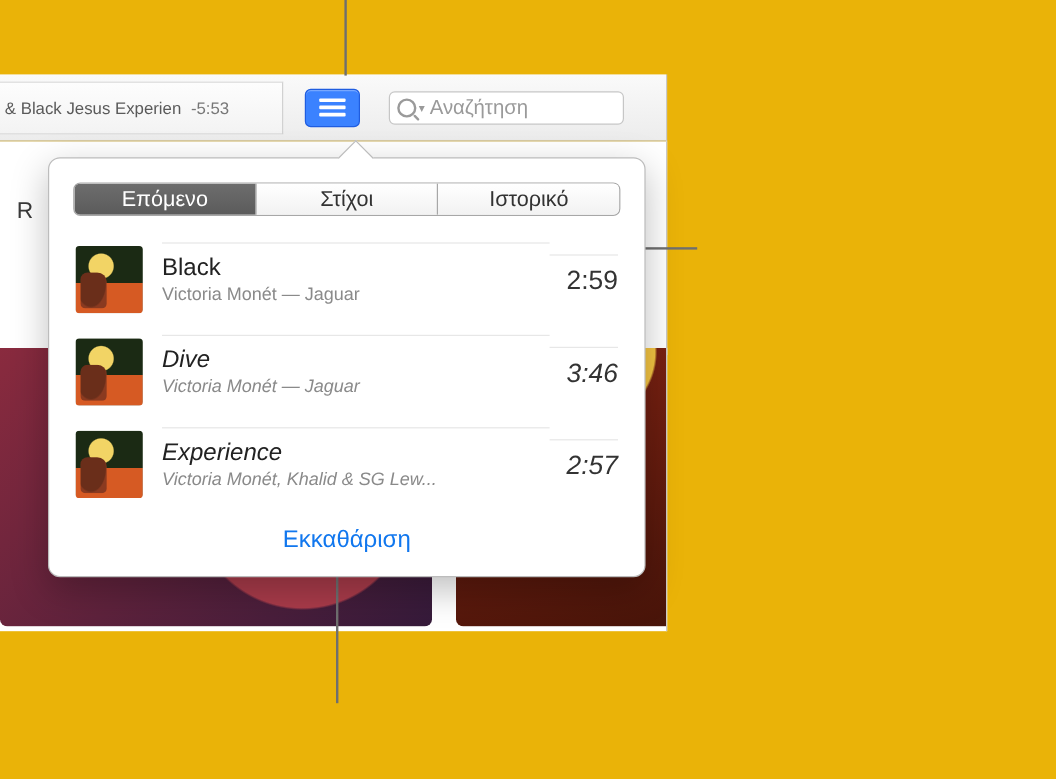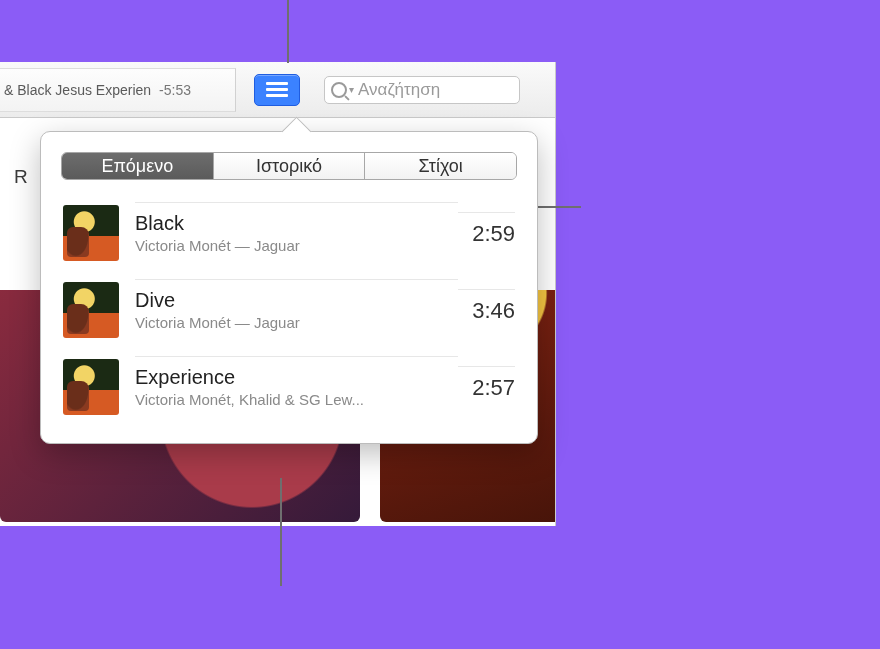--- a/index.html
+++ b/index.html
@@ -8,21 +8,21 @@
     width: 880px;
     height: 649px;
     background: #000;
     font-family: -apple-system, "Helvetica Neue", Arial, sans-serif;
     overflow: hidden;
   }
   .canvas {
     position: relative;
     width: 880px;
     height: 649px;
-    background: #8b5cf6;
+    background: #eab308;
   }
   
   .toolbar {
     position: absolute;
     left: 0;
     top: 62px;
     width: 556px;
     height: 56px;
     background: linear-gradient(#fafafa, #ececec);
     border-bottom: 1px solid #c9c9c9;
@@ -211,21 +211,21 @@
     background: linear-gradient(#6d6d6d, #5b5b5b);
     color: #fff;
   }
 
   .track {
     display: flex;
     align-items: center;
     padding: 8px 6px;
   }
   .track + .track .meta,
-  .track + .track .dur { border-top: 1px solid #e7e7e7; }
+  .track + .track .dur { border-top: 1px solid #e7e7e7; font-style: italic; }
   .track .thumb {
     width: 56px;
     height: 56px;
     border-radius: 3px;
     flex: 0 0 auto;
     margin-right: 16px;
     background:
       radial-gradient(circle at 38% 30%, #f2d465 0 10px, transparent 11px),
       linear-gradient(180deg, #1b2a14 0 55%, #d65a23 55% 100%),
       #223218;
@@ -356,22 +356,22 @@
   </div>
 
   <div class="call-top"></div>
   <div class="call-right-stub"></div>
   <div class="call-right"></div>
   <div class="call-bottom"></div>
 
   <div class="popover">
     <div class="seg">
       <div class="seg-item active">Επόμενο</div>
+      <div class="seg-item">Στίχοι</div>
       <div class="seg-item">Ιστορικό</div>
-      <div class="seg-item">Στίχοι</div>
     </div>
 
     <div class="queue-rows">
       <div class="track">
         <div class="thumb"></div>
         <div class="meta">
           <div class="title">Black</div>
           <div class="artist">Victoria Monét — Jaguar</div>
         </div>
         <div class="dur">2:59</div>
@@ -387,15 +387,16 @@
       <div class="track">
         <div class="thumb"></div>
         <div class="meta">
           <div class="title">Experience</div>
           <div class="artist">Victoria Monét, Khalid &amp; SG Lew...</div>
         </div>
         <div class="dur">2:57</div>
       </div>
     </div>
 
+    <span class="clear">Εκκαθάριση</span>
   </div>
 
 </div>
 
 </body></html>

